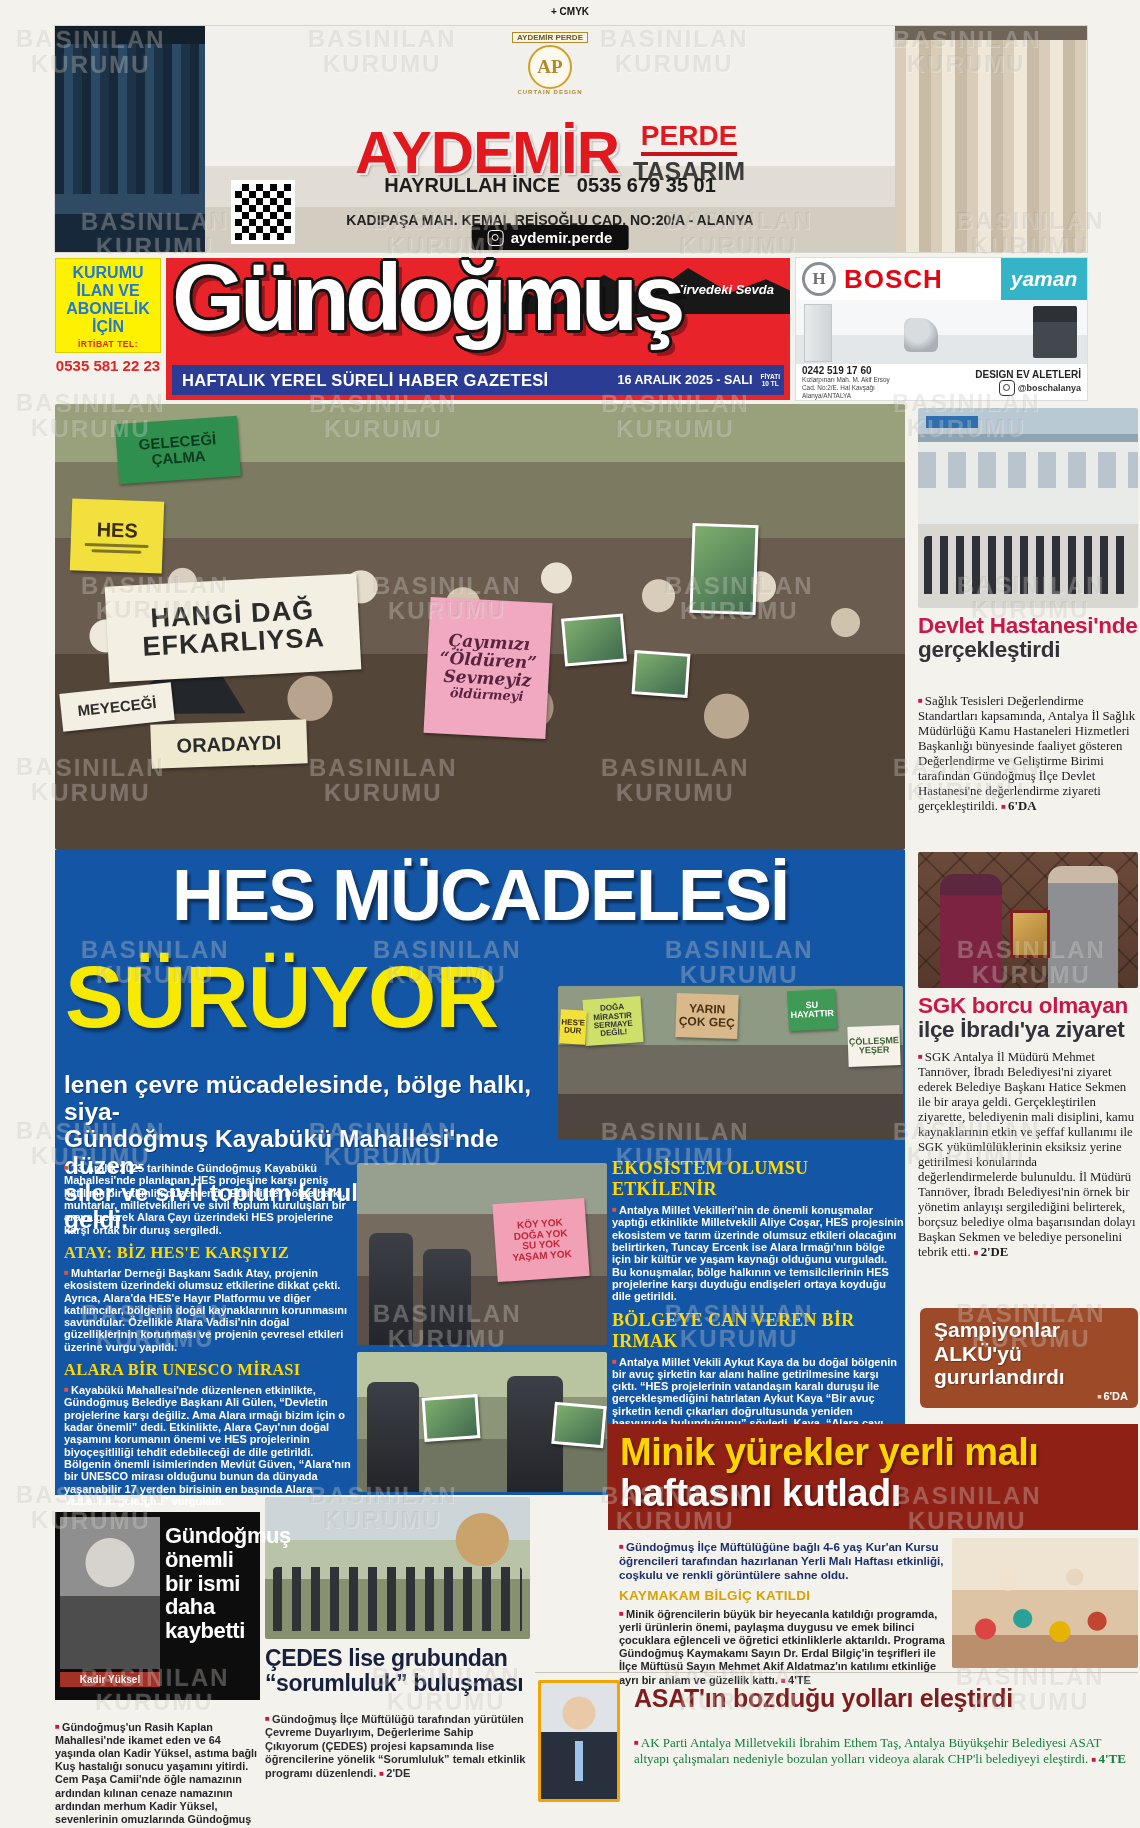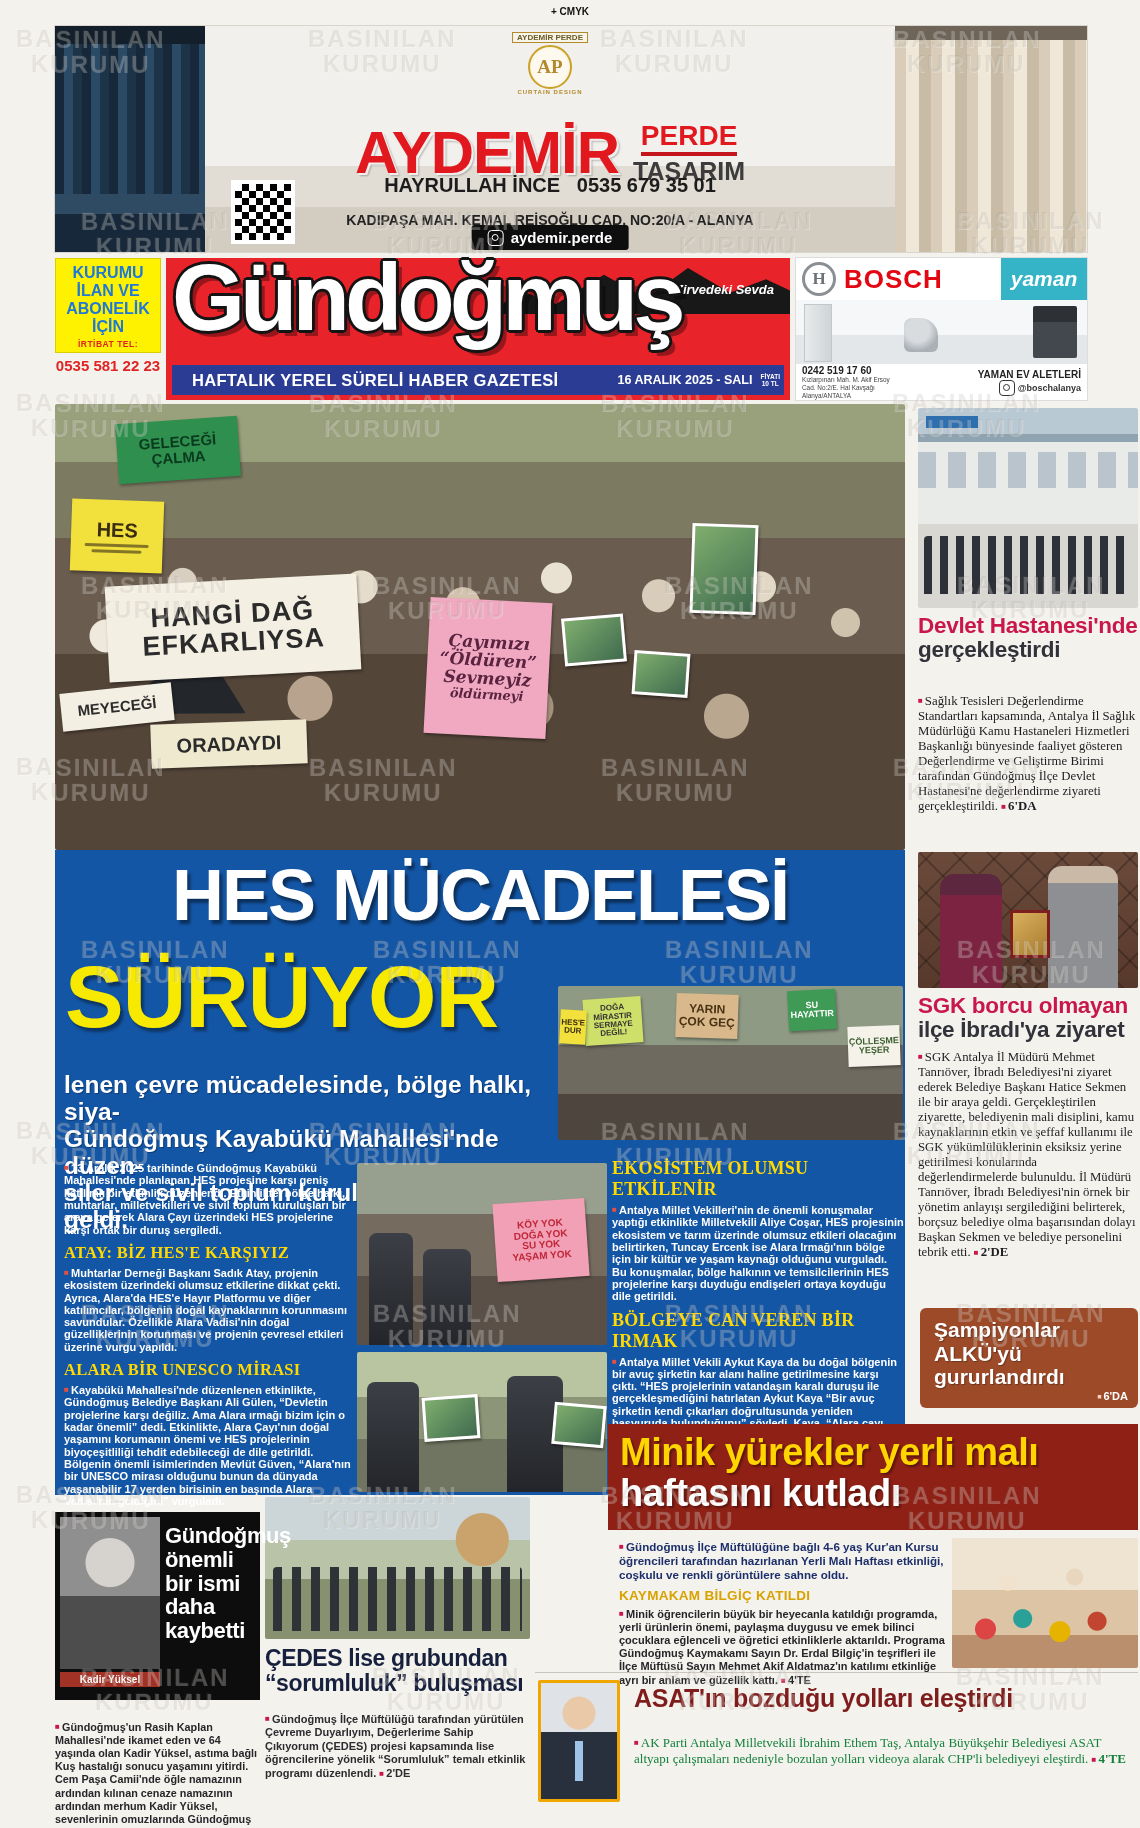--- a/index.html
+++ b/index.html
@@ -53,21 +53,21 @@
   .promo-phone{margin-top:4px;text-align:center;font-size:15px;font-weight:900;color:#e02424;}
   .mast{left:166px;top:258px;width:624px;height:142px;background:#e8232a;}
   .mast-title{position:absolute;left:6px;top:-14px;font-size:94px;font-weight:900;color:#fff;letter-spacing:-5px;z-index:3;
     text-shadow:-3px 0 #141414,3px 0 #141414,0 -3px #141414,0 3px #141414,-2px -2px #141414,2px 2px #141414,
     -2px 2px #141414,2px -2px #141414,6px 6px 0 rgba(0,0,0,.35);}
   .mountain{position:absolute;right:0;top:0;width:300px;height:56px;background:#181818;z-index:1;
     clip-path:polygon(0 100%,10% 58%,22% 82%,38% 30%,52% 72%,66% 18%,80% 62%,92% 38%,100% 58%,100% 100%);}
   .slogan{position:absolute;right:16px;top:24px;z-index:2;color:#fff;font-style:italic;font-size:13px;font-weight:700;}
   .mastbar{position:absolute;left:6px;right:6px;bottom:5px;height:30px;background:#2b3c94;z-index:2;
     display:flex;align-items:center;}
-  .mastbar .sub{color:#fff;font-weight:900;font-size:16.5px;letter-spacing:.3px;padding-left:20px;flex:1;}
+  .mastbar .sub{color:#fff;font-weight:900;font-size:16.5px;letter-spacing:.3px;padding-left:10px;flex:1;}
   .mastbar .date{color:#fff;font-weight:900;font-size:12.5px;padding-right:8px;}
   .mastbar .price{color:#fff;font-weight:700;font-size:6.5px;line-height:1.1;text-align:center;padding-right:4px;}
   
   .bosch{left:796px;top:258px;width:291px;height:142px;background:#fff;box-shadow:0 0 0 1px #ddd;}
   .bosch-top{position:absolute;left:0;top:0;right:0;height:42px;display:flex;align-items:center;gap:8px;padding-left:6px;}
   .bosch-logo{width:28px;height:28px;border:3px solid #8a8f94;border-radius:50%;display:flex;align-items:center;
     justify-content:center;font-family:"Liberation Serif",serif;font-weight:700;font-size:17px;color:#6d7277;}
   .bosch-word{font-size:26px;font-weight:900;color:#e30613;letter-spacing:1px;}
   .yaman{position:absolute;right:0;top:0;width:86px;height:42px;background:#35b4c7;color:#fff;display:flex;
     align-items:center;justify-content:center;font-size:21px;font-weight:900;font-style:italic;}
@@ -273,21 +273,21 @@
       <span class="oven"></span>
     </div>
     <div class="bosch-bot">
       <div class="bosch-contact">
         <div class="bosch-phone">0242 519 17 60</div>
         <div class="bosch-addr">Kızlarpınarı Mah. M. Akif Ersoy</div>
         <div class="bosch-addr">Cad. No:2/E. Hal Kavşağı</div>
         <div class="bosch-addr">Alanya/ANTALYA</div>
       </div>
       <div class="bosch-store">
-        <div class="store-name">YAMAN EV ALETLERİ</div>
+        <div class="store-name">DESIGN EV ALETLERİ</div>
         <div class="store-ig">
           <span class="ig-ico dark"></span>
           <span>@boschalanya</span>
         </div>
       </div>
     </div>
   </div>
 
   <div class="photo hero">
     <div class="megaphone"></div>

